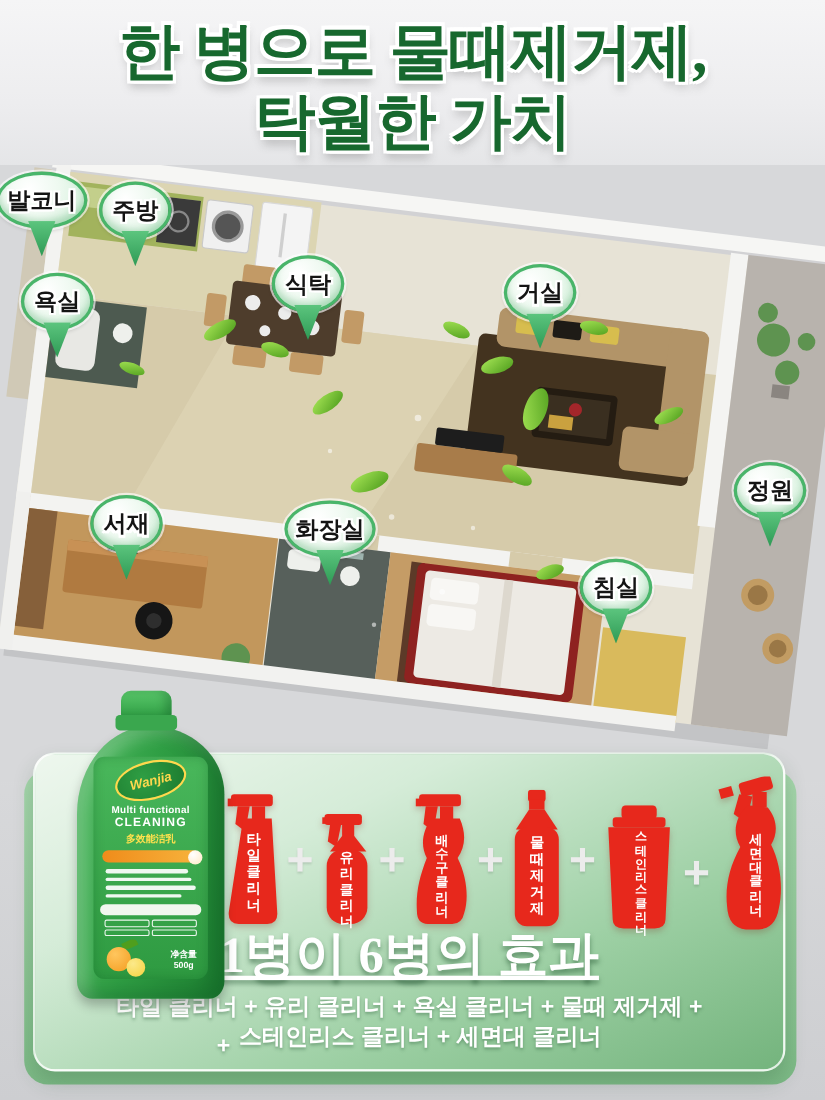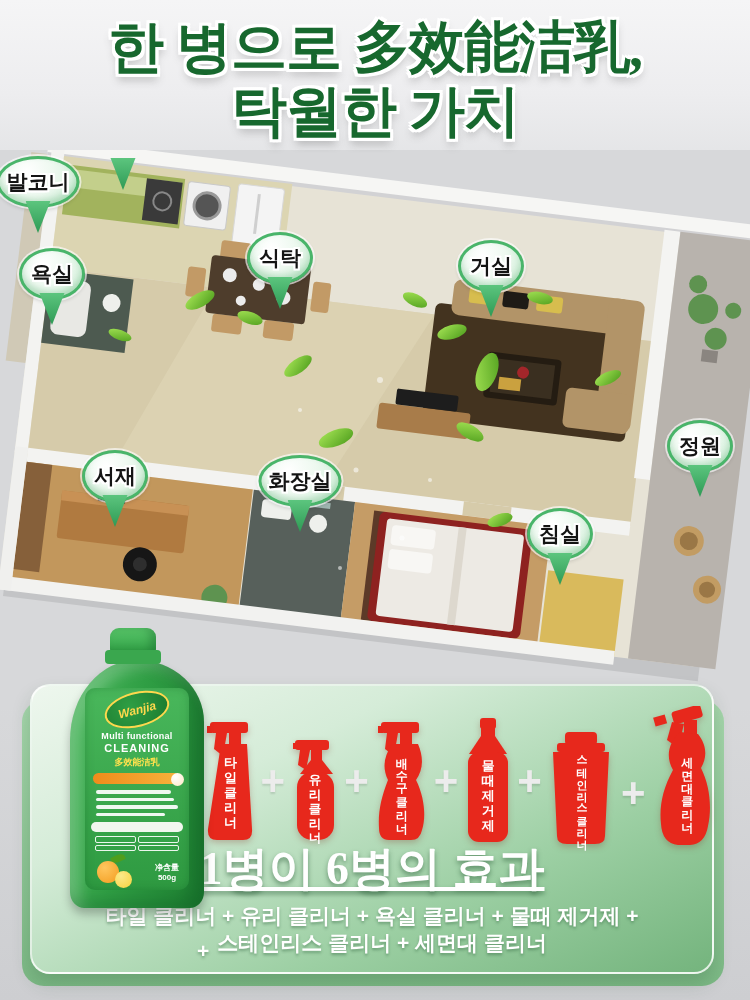--- a/index.html
+++ b/index.html
@@ -247,31 +247,34 @@
       <circle cx="380" cy="230" r="3"></circle>
         <circle cx="356" cy="320" r="2.5"></circle>
         <circle cx="402" cy="388" r="2.5"></circle>
       <circle cx="340" cy="418" r="2"></circle>
         <circle cx="300" cy="260" r="2"></circle>
         <circle cx="430" cy="330" r="2"></circle>
     </g>
   </svg>
 
   <div class="page-title">
-    <div>한 병으로 多效能洁乳,</div>
+    <div>한 병으로 물때제거제,</div>
     <div>탁월한 가치</div>
   </div>
 
   <div class="pin" style="left:38px;top:156px">
       <div class="bubble">
         <span class="label">발코니</span>
       </div>
       <div class="tail"></div>
     </div>
   <div class="pin" style="left:123px;top:165px">
+      <div class="bubble">
+        <span class="label">주방</span>
+      </div>
       <div class="tail"></div>
     </div>
   <div class="pin" style="left:52px;top:248px">
       <div class="bubble">
         <span class="label">욕실</span>
       </div>
       <div class="tail"></div>
     </div>
   <div class="pin" style="left:280px;top:232px">
       <div class="bubble">

